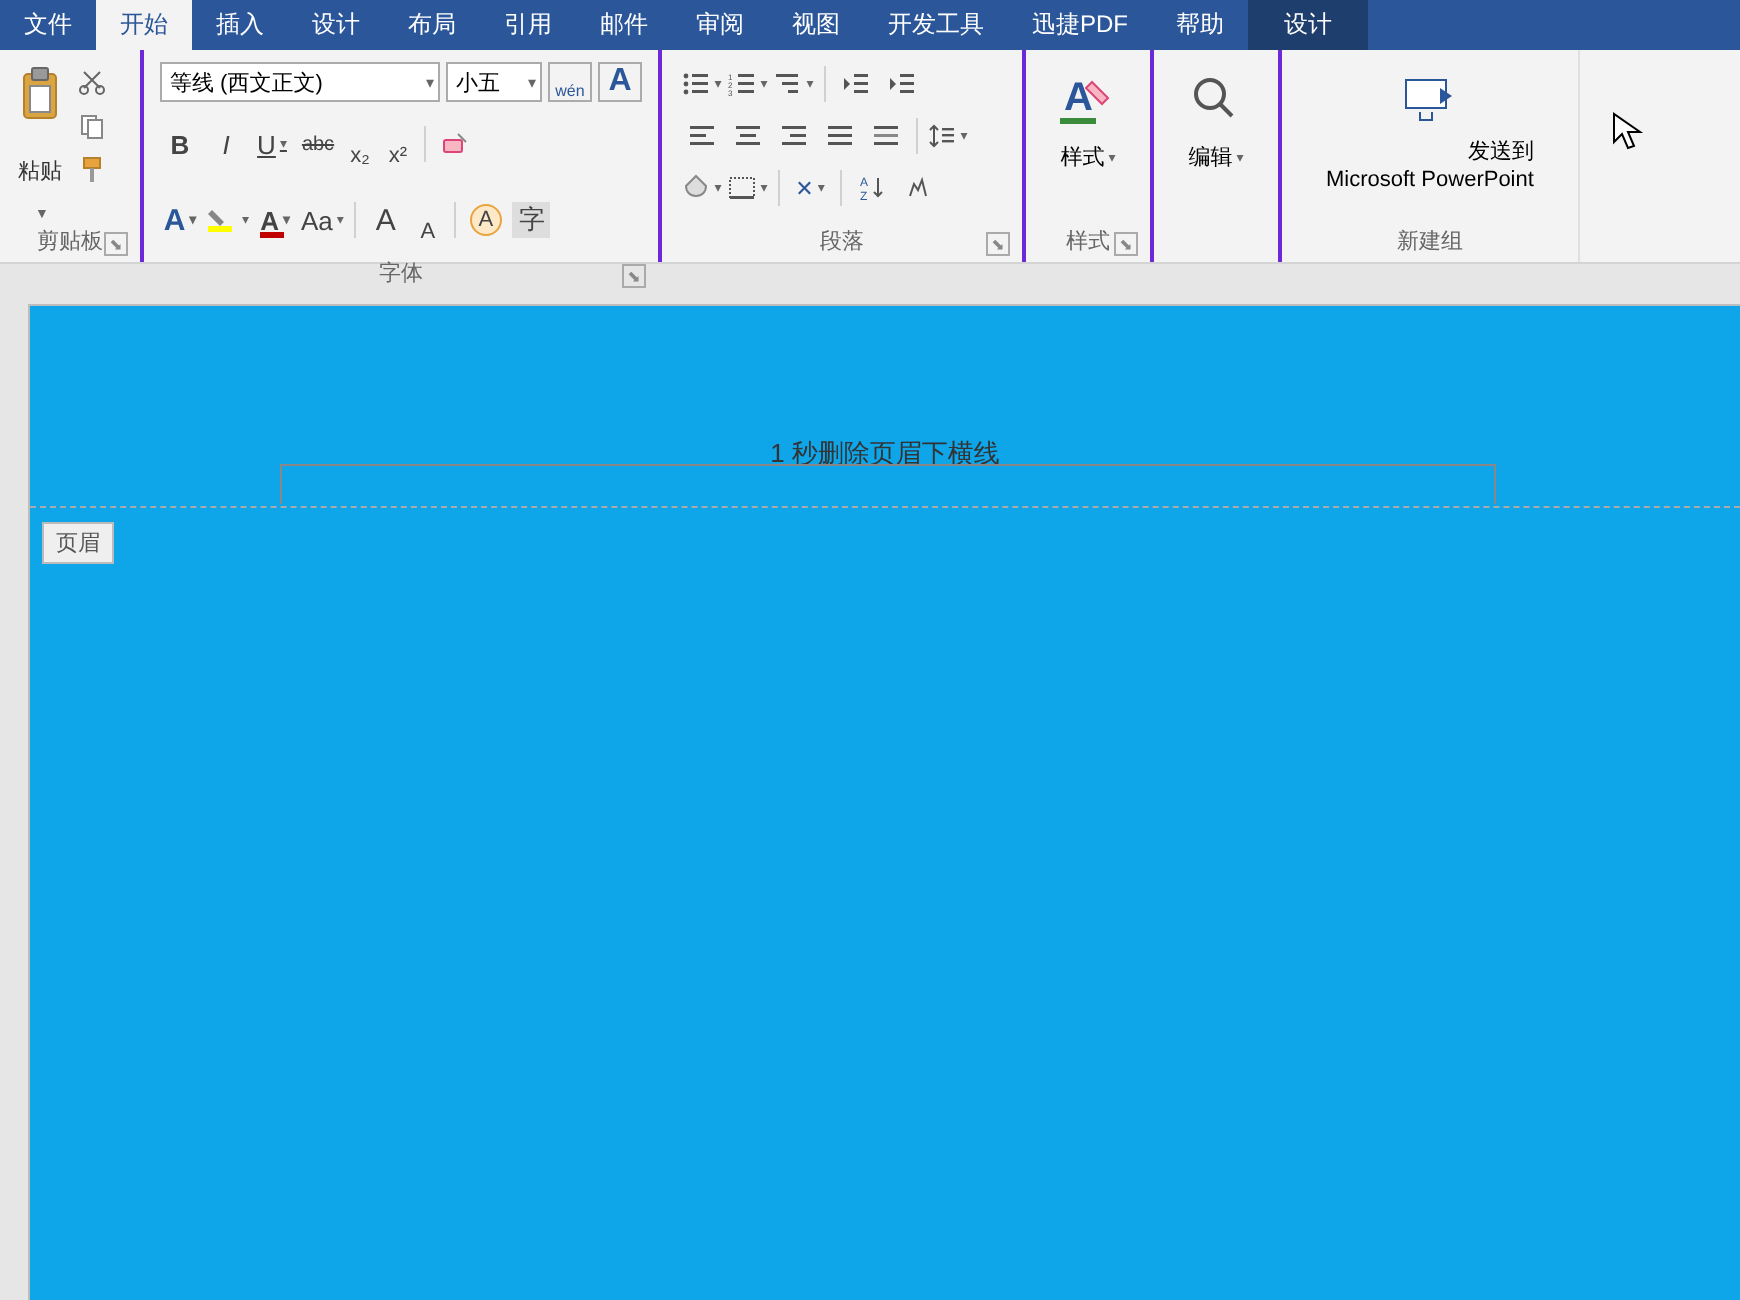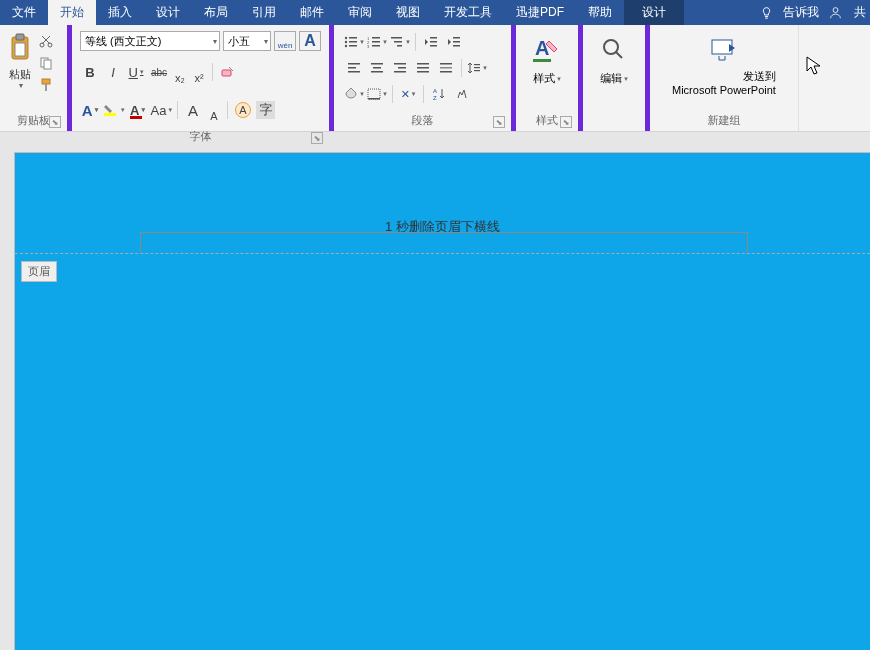--- a/index.html
+++ b/index.html
@@ -6,26 +6,26 @@
 body { width: 870px; height: 650px; background: #e6e6e6; overflow: hidden; position: relative; }
 
 .tabbar { background: #2b579a; height: 25px; display: flex; align-items: center; font-size: 12px; color: #fff; }
 .tab { padding: 0 12px; height: 25px; display: flex; align-items: center; cursor: pointer; }
 .tab.active { background: #f3f3f3; color: #2b579a; }
 .tab.context { background: #1e3e6e; padding: 0 18px; }
 .tabbar-right { margin-left: auto; display: flex; align-items: center; padding-right: 4px; gap: 10px; }
 .bulb-icon { width: 13px; height: 13px; }
 
 .ribbon { background: #f3f3f3; height: 107px; border-bottom: 1px solid #d4d4d4; display: flex; }
-.group { border-right: 5px solid #6d28d9; display: flex; flex-direction: column; padding: 2px 4px 0; }
+.group { border-right: 2px solid #6d28d9; display: flex; flex-direction: column; padding: 2px 4px 0; }
 .group-body { flex: 1; display: flex; }
 .group-label { font-size: 11px; color: #666; text-align: center; padding: 2px 0 3px; position: relative; }
 .launcher { position: absolute; right: 2px; bottom: 3px; width: 12px; height: 12px; border: 1px solid #aaa; font-size: 8px; color: #888; display: flex; align-items: center; justify-content: center; }
 
-.clip-col { display: flex; flex-direction: column; align-items: center; padding: 4px 2px 0; }
+.clip-col { display: flex; flex-direction: column; align-items: center; padding: 4px 2px 0; gap: 11px; }
 .clip-big { width: 28px; height: 34px; display: flex; align-items: center; justify-content: center; }
 .clip-label { font-size: 11px; color: #333; margin-top: 2px; }
 .clip-side { display: flex; flex-direction: column; gap: 6px; padding: 6px 4px 0 2px; }
 .mini-icon { width: 16px; height: 16px; display: flex; align-items: center; justify-content: center; }
 
 .font-rows { display: flex; flex-direction: column; gap: 4px; padding: 4px 4px 0; }
 .row { display: flex; align-items: center; gap: 3px; }
 .combo { height: 20px; border: 1px solid #ababab; background: #fff; font-size: 11px; display: flex; align-items: center; padding: 0 4px; position: relative; }
 .combo .arrow { position: absolute; right: 2px; font-size: 8px; color: #666; }
 .btn { min-width: 20px; height: 22px; display: flex; align-items: center; justify-content: center; font-size: 13px; color: #444; position: relative; cursor: pointer; }
@@ -65,31 +65,20 @@
   <div class="tab">设计</div>
   <div class="tab">布局</div>
   <div class="tab">引用</div>
   <div class="tab">邮件</div>
   <div class="tab">审阅</div>
   <div class="tab">视图</div>
   <div class="tab">开发工具</div>
   <div class="tab">迅捷PDF</div>
   <div class="tab">帮助</div>
   <div class="tab context">设计</div>
-  <div class="tabbar-right">
-    <svg class="bulb-icon" viewBox="0 0 16 16">
-        <path fill="none" stroke="#fff" stroke-width="1.2" d="M8 2a4 4 0 0 0-2.5 7.1V11h5V9.1A4 4 0 0 0 8 2zM6 13h4M6.5 15h3"></path>
-      </svg>
-    <span class="tab" style="padding:0">告诉我</span>
-    <svg width="13" height="13" viewBox="0 0 16 16">
-        <circle cx="8" cy="5" r="3" fill="none" stroke="#fff"></circle>
-        <path d="M2 15c0-3 3-5 6-5s6 2 6 5" fill="none" stroke="#fff"></path>
-      </svg>
-    <span class="tab" style="padding:0 0 0 2px">共</span>
-  </div>
 </div>
 
 <div class="ribbon">
 
   <div class="group" style="min-width:72px">
     <div class="group-body">
       <div class="clip-col">
         <div class="clip-big">
           <svg width="26" height="30" viewBox="0 0 26 30">
               <rect x="5" y="4" width="16" height="22" rx="2" fill="#d9a441" stroke="#b5812a"></rect>

